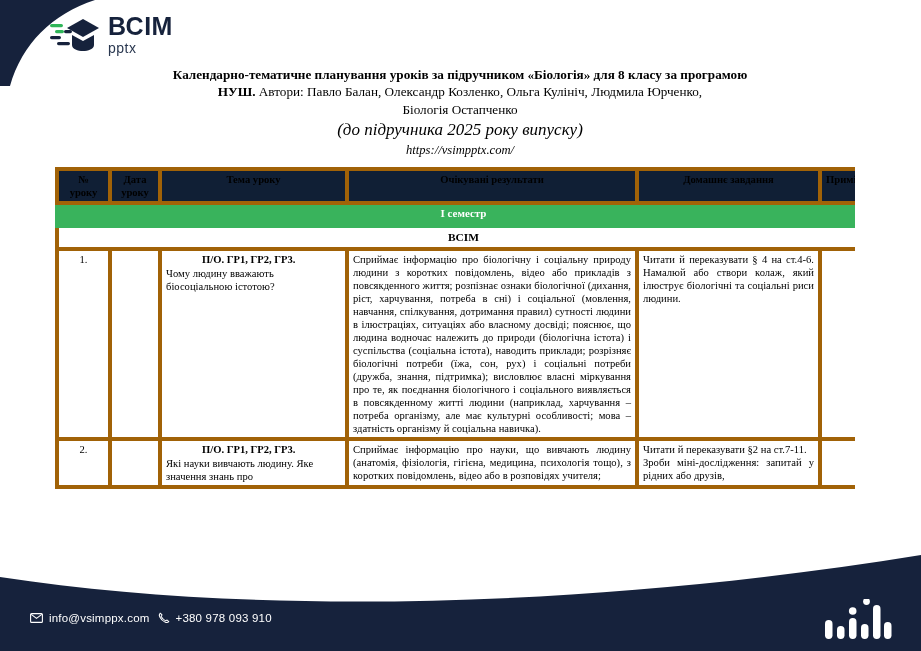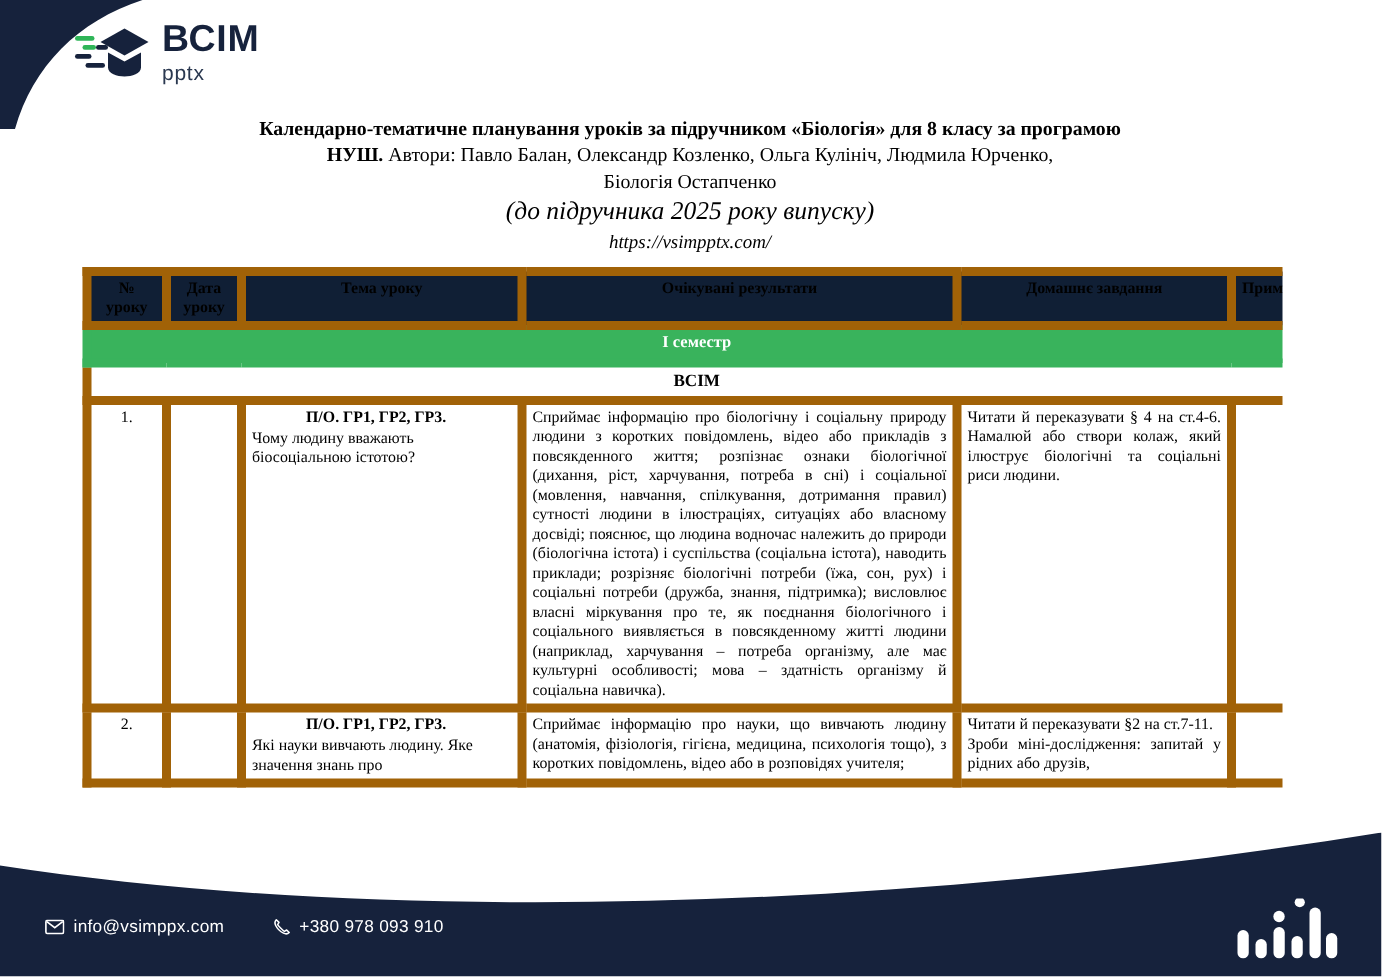--- a/index.html
+++ b/index.html
@@ -48,21 +48,21 @@
     display: flex;
     align-items: center;
     justify-content: space-between;
     padding: 0 28px 0 30px;
     box-sizing: border-box;
     font-family: "Liberation Sans", sans-serif;
   }
   .footer-contacts {
     display: flex;
     align-items: center;
-    gap: 32px;
+    gap: 8px;
     color: #ffffff;
     font-size: 11.5px;
     letter-spacing: .2px;
     transform: translateY(-3px);
   }
   .contact-item {
     display: flex;
     align-items: center;
     gap: 6px;
     white-space: nowrap;
@@ -147,21 +147,21 @@
   .ktp-table {
     position: absolute;
     left: 55px;
     top: 163px;
     width: 813px;
     border-collapse: collapse;
     table-layout: fixed;
     z-index: 1;
   }
   .ktp-table td, .ktp-table th {
-    border: 6px solid #a16207;
+    border: 4px solid #a16207;
     vertical-align: top;
     padding: 2px 4px;
     font-size: 10.6px;
     line-height: 1.23;
     color: #000;
   }
   thead th {
     background: #101f35;
     color: #ffffff;
     font-weight: 700;
@@ -205,21 +205,21 @@
   }
   .cell-topic .topic-text { display: block; }
   .cell-exp { text-align: justify; margin-top: 24px; }
   .cell-hw  { text-align: justify; }
   .cell-hw .hw-line { display: block; }
 
   
   .page-clip {
     position: absolute;
     left: 0;
-    top: 15px;
+    top: 4px;
     width: 855px;
     height: 580px;
     overflow: hidden;
     z-index: 1;
   }
 </style>
 </head>
 <body>
 
 <div class="corner-top-left">

